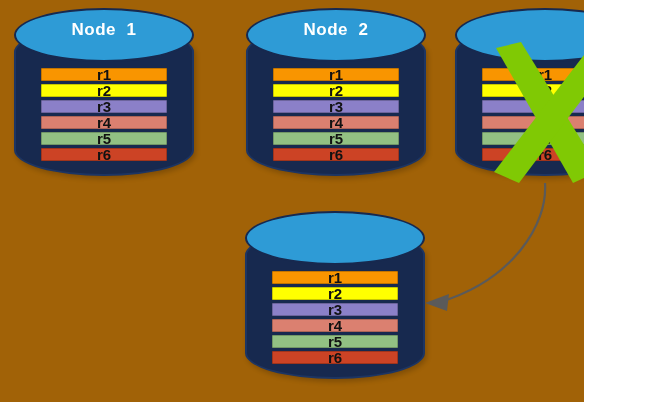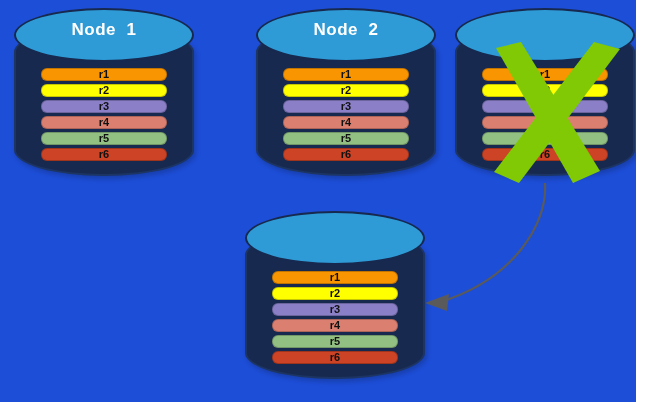--- a/index.html
+++ b/index.html
@@ -2,23 +2,23 @@
 <html><head>
 <meta charset="utf-8">
 <style>
   html, body {
     margin: 0;
     padding: 0;
     background: #ffffff;
   }
   #canvas {
     position: relative;
-    width: 636px;
+    width: 584px;
     height: 402px;
-    background: #1d4ed8;
+    background: #a16207;
     overflow: hidden;
     font-family: "Liberation Sans", sans-serif;
     text-decoration: underline;
   }
 
   
   .node {
     position: absolute;
     width: 180px;
     height: 180px;
@@ -64,25 +64,25 @@
     position: absolute;
     left: 27px;
     top: 62px;
     width: 126px;
     z-index: 3;
   }
   .row {
     position: relative;
     height: 13px;
     margin-bottom: 3px;
-    border-radius: 6px;
+    border-radius: 1px;
     border: 1px solid rgba(0,0,0,0.22);
     box-sizing: border-box;
     text-align: center;
-    font-size: 11px;
+    font-size: 15px;
     font-weight: bold;
     color: #111111;
     line-height: 11px;
   }
   .row:last-child { margin-bottom: 0; }
 
   
   .fail-x {
     position: absolute;
     z-index: 5;
@@ -112,21 +112,21 @@
     <div class="rows">
       <div class="row" style="background:#f99500">r1</div>
       <div class="row" style="background:#ffff00">r2</div>
       <div class="row" style="background:#8b80c8">r3</div>
       <div class="row" style="background:#db8070">r4</div>
       <div class="row" style="background:#92c083">r5</div>
       <div class="row" style="background:#cc4325">r6</div>
     </div>
   </div>
 
-  <div class="node" style="left:256px; top:6px;">
+  <div class="node" style="left:246px; top:6px;">
     <div class="node-body"></div>
     <div class="node-top"></div>
     <div class="node-title">Node  2</div>
     <div class="rows">
       <div class="row" style="background:#f99500">r1</div>
       <div class="row" style="background:#ffff00">r2</div>
       <div class="row" style="background:#8b80c8">r3</div>
       <div class="row" style="background:#db8070">r4</div>
       <div class="row" style="background:#92c083">r5</div>
       <div class="row" style="background:#cc4325">r6</div>

